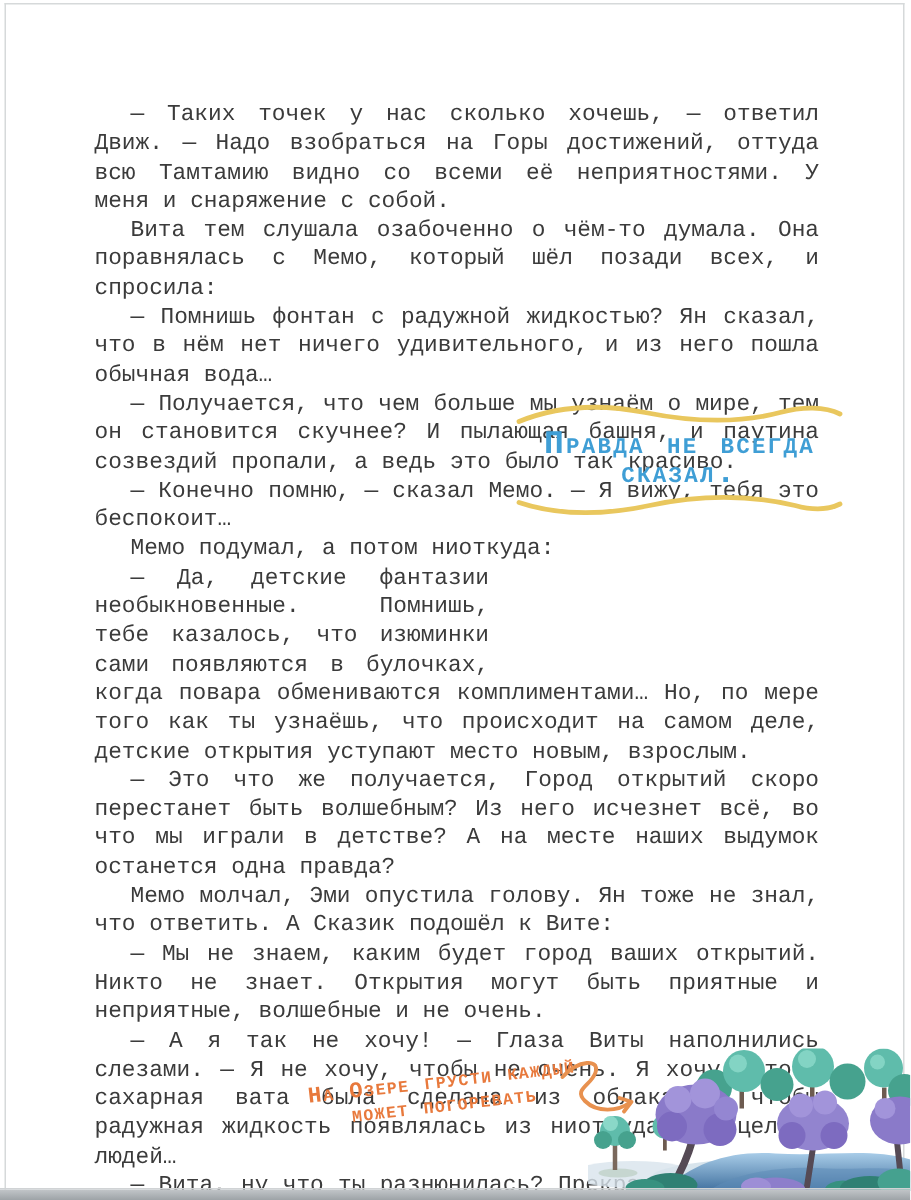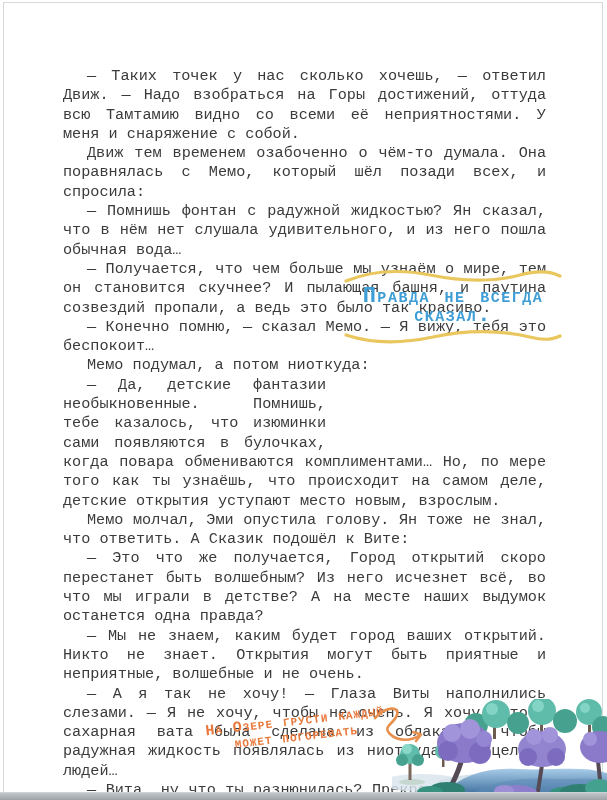--- a/index.html
+++ b/index.html
@@ -54,28 +54,28 @@
 </style>
 </head>
 <body>
 
 <div class="page">
 
   <div class="edge-frame"></div>
 
   <div class="text-block" id="paragraphs">
       <p>— Таких точек у нас сколько хочешь, — ответил Движ. — Надо взобраться на Горы достижений, оттуда всю Тамтамию видно со всеми её неприятностями. У меня и снаряжение с собой.</p>
-      <p>Движ тем временем озабоченно о чём-то думала. Она поравнялась с Мемо, который шёл позади всех, и спросила:</p>
-      <p>— Помнишь фонтан с радужной жидкостью? Ян сказал, что в нём нет слушала удивительного, и из него пошла обычная вода…</p>
+      <p>Вита тем слушала озабоченно о чём-то думала. Она поравнялась с Мемо, который шёл позади всех, и спросила:</p>
+      <p>— Помнишь фонтан с радужной жидкостью? Ян сказал, что в нём нет ничего удивительного, и из него пошла обычная вода…</p>
       <p>— Получается, что чем больше мы узнаём о мире, тем он становится скучнее? И пылающая башня, и паутина созвездий пропали, а ведь это было так красиво.</p>
       <p>— Конечно помню, — сказал Мемо. — Я вижу, тебя это беспокоит…</p>
       <p>Мемо подумал, а потом ниоткуда:</p>
       <p><span class="callout-float"></span>— Да, детские фантазии необыкновенные. Помнишь, тебе казалось, что изюминки сами появляются в булочках, когда повара обмениваются комплиментами… Но, по мере того как ты узнаёшь, что происходит на самом деле, детские открытия уступают место новым, взрослым.</p>
+      <p>— Это что же получается, Город открытий скоро перестанет быть волшебным? Из него исчезнет всё, во что мы играли в детстве? А на месте наших выдумок останется одна правда?</p>
       <p>Мемо молчал, Эми опустила голову. Ян тоже не знал, что ответить. А Сказик подошёл к Вите:</p>
-      <p>— Это что же получается, Город открытий скоро перестанет быть волшебным? Из него исчезнет всё, во что мы играли в детстве? А на месте наших выдумок останется одна правда?</p>
       <p>— Мы не знаем, каким будет город ваших открытий. Никто не знает. Открытия могут быть приятные и неприятные, волшебные и не очень.</p>
       <p>— А я так не хочу! — Глаза Виты наполнились слезами. — Я не хочу, чтобы не очень. Я хочу, чтобы сахарная вата была сделана из облака и чтобы радужная жидкость появлялась из ниоткуда и исцеляла людей…</p>
       <p>— Вита, ну что ты разнюнилась? Прекращай реветь, у нас столько дел, надо целый мир спасать, а ты тут жалеешь сахарную вату. Ну ты же не маленькая! Ну не о чем плакать… — попытался уговорить сестру Ян.</p>
     </div>
 
   <div class="callout">
     <svg class="squiggle" viewBox="0 0 230 20">
       <path d="M8,15 C35,4 62,3 92,9 C122,15 152,17 182,9 C197,5 212,5 222,10" fill="none" stroke="var(--squiggle-color,#e9c75e)" stroke-width="3.2" stroke-linecap="round"></path>
     </svg>
     <div class="callout-text">

